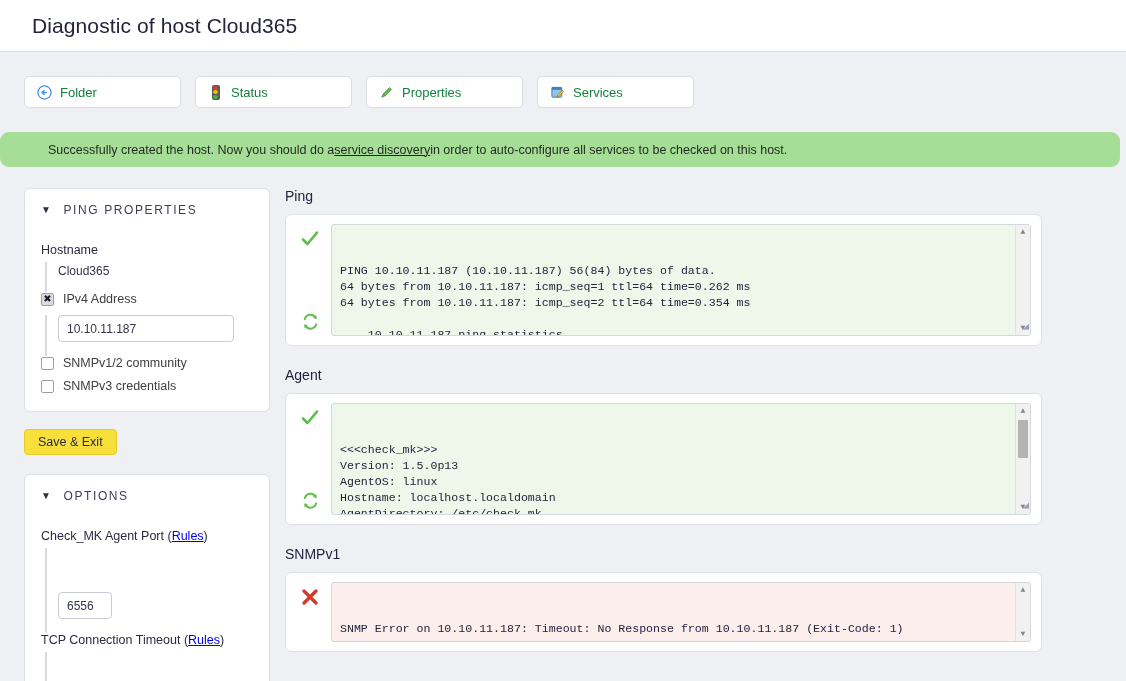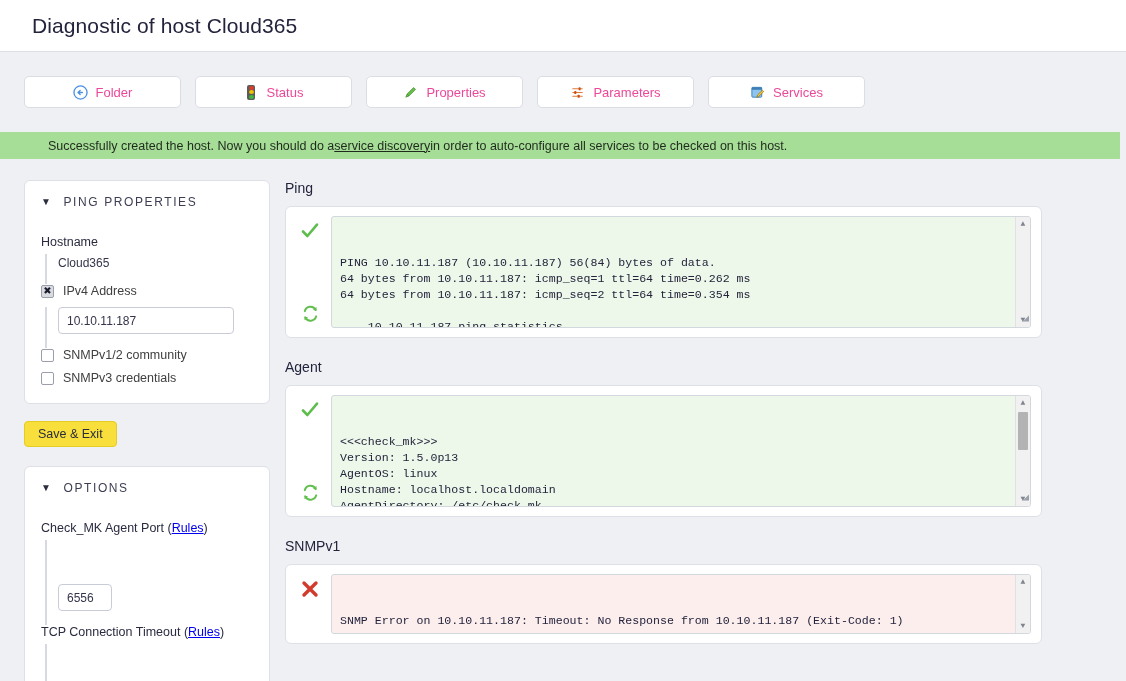--- a/index.html
+++ b/index.html
@@ -36,46 +36,46 @@
     padding: 24px 24px 0 24px;
   }
   .tbtn {
     background: #ffffff;
     border: 1px solid #dadde4;
     border-radius: 5px;
     height: 32px;
     min-width: 157px;
     display: flex;
     align-items: center;
-    justify-content: center;
     gap: 8px;
     font-size: 13px;
-    color: #ec4899;
+    color: #15803d;
     cursor: pointer;
-    padding: 0 1px;
+    padding: 0 12px;
   }
   .tbtn .ic { width: 15px; height: 15px; display: inline-flex; align-items: center; justify-content: center; flex: 0 0 auto;}
 
   
   .tl { width: 8px; height: 15px; background:#5b5b5b; border-radius:2px; position:relative; }
   .tl i { position:absolute; left:1.5px; width:5px; height:4px; border-radius:50%; display:block;}
   .tl i.r { top:1px; background:#e23b2e; }
   .tl i.y { top:5.6px; background:#f2c200; }
   .tl i.g { top:10.2px; background:#41b93c; }
 
   
   .msgbar {
     margin: 24px 6px 0 0;
     background: #a6dd97;
-    height: 27px;
+    height: 35px;
     display: flex;
     align-items: center;
     padding-left: 48px;
     font-size: 12.5px;
     color: #1f2a1d;
+    border-radius: 9px;
   }
   .msgbar a { color: #1f2a1d; text-decoration: underline; }
 
   
   .body-wrap {
     display: flex;
     gap: 15px;
     padding: 21px 24px 0 24px;
     align-items: flex-start;
   }
@@ -243,37 +243,20 @@
   <div class="tbtn">
     <span class="ic">
       <svg class="ico-sv" width="15" height="15" viewBox="0 0 16 16">
         <path d="M3 13 L4.4 9.6 L11.3 2.7 L13.3 4.7 L6.4 11.6 Z" fill="#6abf4b" stroke="#3f8f2c" stroke-width="0.8" stroke-linejoin="round"></path>
         <path d="M4.4 9.6 L6.4 11.6" stroke="#3f8f2c" stroke-width="0.8"></path>
       </svg>
     </span>
     <span>Properties</span>
   </div>
 
-  <div class="tbtn">
-    <span class="ic">
-      <svg class="ico-sv" width="15" height="15" viewBox="0 0 16 16">
-        <g stroke="#e07b39" stroke-width="1.3" stroke-linecap="round">
-          <path d="M3 4 H13"></path>
-            <path d="M3 8 H13"></path>
-            <path d="M3 12 H13"></path>
-        </g>
-        <g fill="#c94f17">
-          <rect x="9.2" y="2.3" width="2.1" height="3.4" rx="0.5"></rect>
-          <rect x="4.6" y="6.3" width="2.1" height="3.4" rx="0.5"></rect>
-          <rect x="8.2" y="10.3" width="2.1" height="3.4" rx="0.5"></rect>
-        </g>
-      </svg>
-    </span>
-    <span>Parameters</span>
-  </div>
 
   <div class="tbtn">
     <span class="ic">
       <svg class="ico-sv" width="15" height="15" viewBox="0 0 16 16">
         <rect x="2" y="2.5" width="10.5" height="10.5" rx="1" fill="#8ec4f0" stroke="#3d7fb5" stroke-width="1"></rect>
         <rect x="2" y="2.5" width="10.5" height="2.6" fill="#3d7fb5"></rect>
         <path d="M7.5 13.3 L8.1 10.6 L13.2 5.6 L14.6 7 L9.5 12 Z" fill="#f5c93a" stroke="#9a7512" stroke-width="0.8" stroke-linejoin="round"></path>
       </svg>
     </span>
     <span>Services</span>

